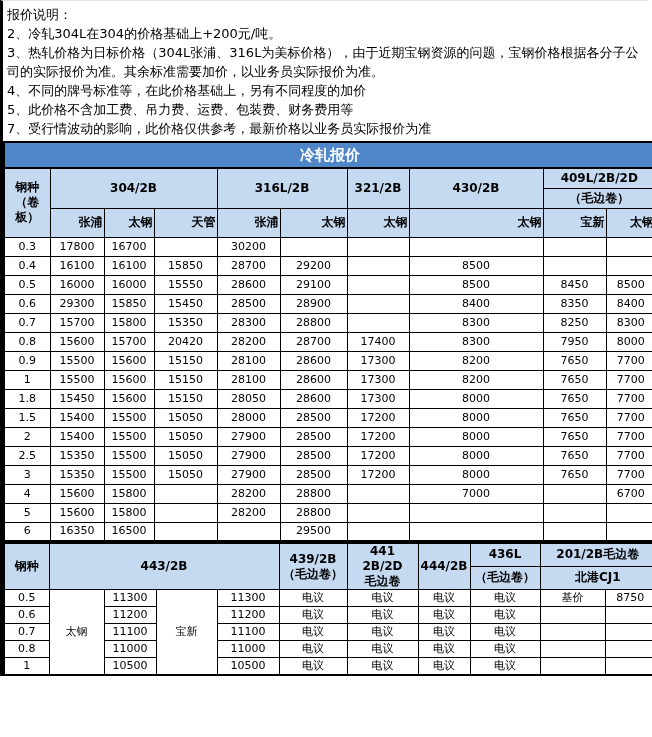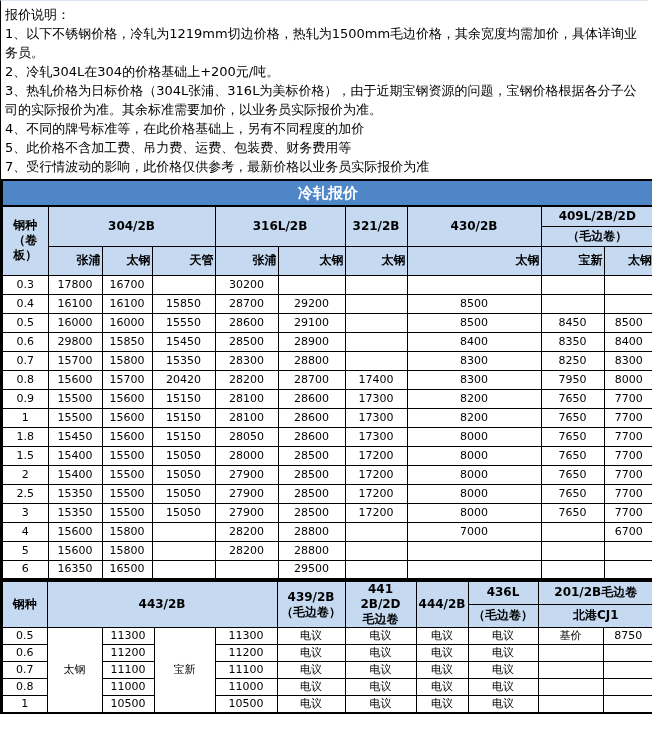--- a/index.html
+++ b/index.html
@@ -2,21 +2,21 @@
 <html><head>
 <meta charset="utf-8">
 <style>
   * { box-sizing: border-box; }
   html, body { margin: 0; padding: 0; background: #fff; }
   body {
     width: 652px;
     font-family: "DejaVu Sans", "Liberation Sans", sans-serif;
     color: #000;
   }
-  .page { width: 648px; border-left: 1px solid #000000; border-top: 1px solid #dce6f1; }
+  .page { width: 648px; border-left: 3px solid #000000; border-top: 1px solid #dce6f1; }
 
   
   .notes {
     font-size: 13px;
     line-height: 19px;
     padding: 4px 4px 3px 4px;
     word-break: break-all;
   }
   .note-line { white-space: normal; }
 
@@ -56,21 +56,20 @@
   .t2 { border-top: 2px solid #000; }
   .preline { white-space: pre-line; }
 </style>
 </head>
 <body>
 
 <div class="page">
 
   <div class="notes">
       <div class="note-line">报价说明：</div>
-      <div class="note-line">1、以下不锈钢价格，冷轧为1219mm切边价格，热轧为1500mm毛边价格，其余宽度均需加价，具体详询业务员。</div>
       <div class="note-line">2、冷轧304L在304的价格基础上+200元/吨。</div>
       <div class="note-line">3、热轧价格为日标价格（304L张浦、316L为美标价格），由于近期宝钢资源的问题，宝钢价格根据各分子公司的实际报价为准。其余标准需要加价，以业务员实际报价为准。</div>
       <div class="note-line">4、不同的牌号标准等，在此价格基础上，另有不同程度的加价</div>
       <div class="note-line">5、此价格不含加工费、吊力费、运费、包装费、财务费用等</div>
       <div class="note-line">7、受行情波动的影响，此价格仅供参考，最新价格以业务员实际报价为准</div>
     </div>
 
   <table class="t1">
     <colgroup>
       <col style="width:46px">
@@ -143,21 +142,21 @@
           <td>15550</td>
           <td>28600</td>
           <td>29100</td>
           <td></td>
           <td>8500</td>
           <td>8450</td>
           <td>8500</td>
         </tr>
         <tr>
           <td>0.6</td>
-          <td>29800</td>
+          <td>29300</td>
           <td>15850</td>
           <td>15450</td>
           <td>28500</td>
           <td>28900</td>
           <td></td>
           <td>8400</td>
           <td>8350</td>
           <td>8400</td>
         </tr>
         <tr>

